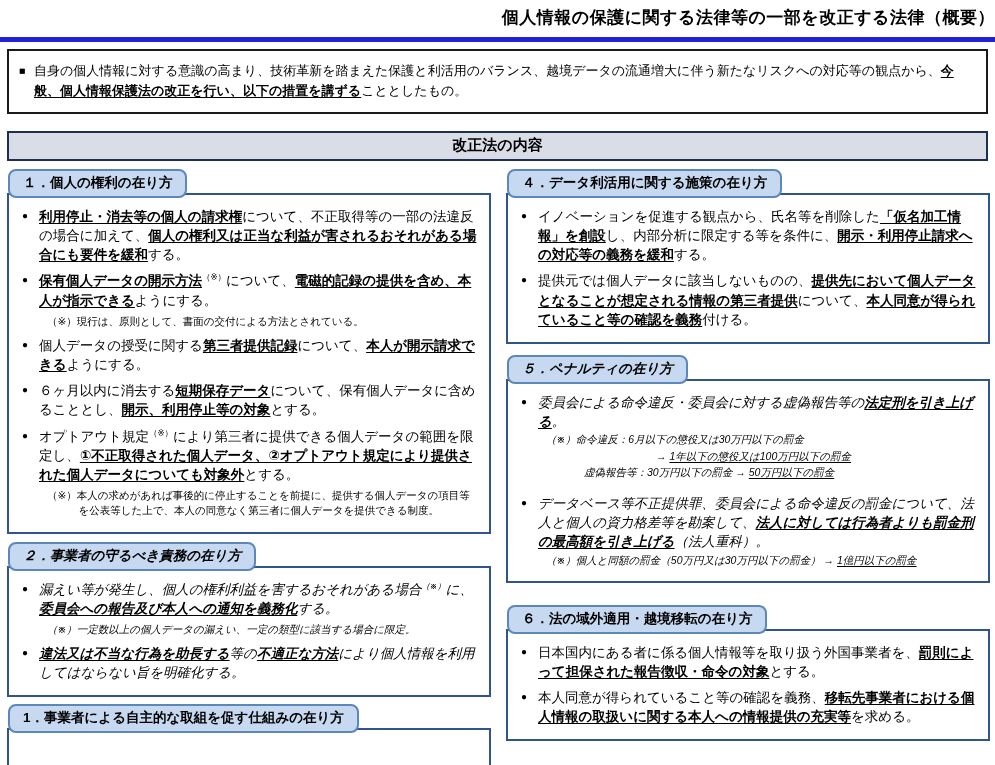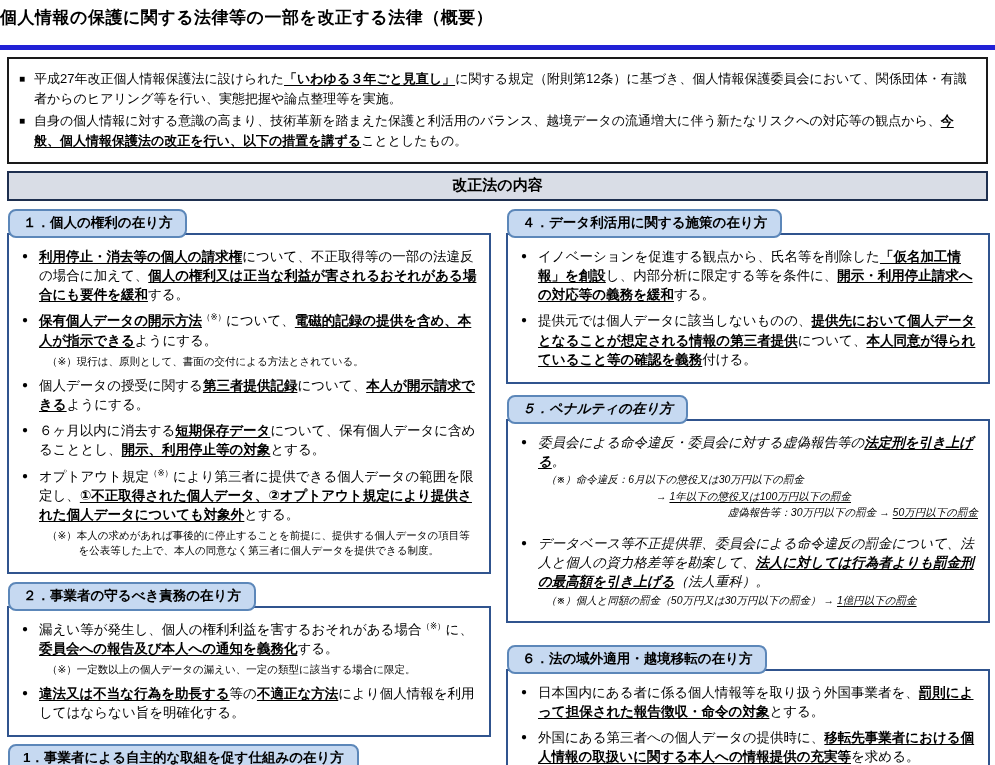--- a/index.html
+++ b/index.html
@@ -1,40 +1,40 @@
 <!DOCTYPE html>
 <html lang="ja" style="--accent-rule: #2121d6; --badge-fill: #c6d9f1; --badge-border: #5c87b9; --box-border: #30548e; --bar-fill: #d9dde6; --bar-border: #1e2f4f;"><head>
 <meta charset="utf-8">
 <style>
   html,body{margin:0;padding:0;background:#fff;}
   body{font-family:"Liberation Sans","DejaVu Sans",sans-serif;color:#000;}
   .page{position:relative;width:995px;height:765px;background:#fff;overflow:hidden;box-sizing:border-box;padding-top:4px;}
-  .title{text-align:left;font-size:17px;font-weight:bold;letter-spacing:.5px;margin:2px 0 16px;}
+  .title{text-align:right;font-size:17px;font-weight:bold;letter-spacing:.5px;margin:2px 0 8px;}
   .rule{height:5px;background:var(--accent-rule,#2121d6);margin:0;}
   .intro-box{margin:7px 7px 0;border:2px solid #1a1a1a;padding:7px 10px 9px;font-size:13px;line-height:1.5;}
   .ibullet{position:relative;padding-left:15px;margin:3px 0;}
   .sq{position:absolute;left:0;top:2px;font-size:10px;}
-  .content-bar{margin:7px 7px 0;border:2px solid var(--bar-border,#1e2f4f);background:var(--bar-fill,#d9dde6);text-align:center;font-weight:bold;font-size:15px;padding:3px 0 4px;}
+  .content-bar{margin:17px 7px 0;border:2px solid var(--bar-border,#1e2f4f);background:var(--bar-fill,#d9dde6);text-align:center;font-weight:bold;font-size:15px;padding:3px 0 4px;}
   .cols{display:flex;gap:15px;margin:8px 7px 0;align-items:flex-start;}
   .col{width:484px;flex:0 0 484px;}
   .section{margin-top:0;}
   .badge{display:inline-block;position:relative;z-index:2;background:var(--badge-fill,#c6d9f1);border:2px solid var(--badge-border,#5c87b9);border-radius:8px;padding:3px 13px 4px;font-weight:bold;font-size:13.5px;margin-left:1px;margin-bottom:-5px;}
   .sbox{position:relative;z-index:1;border:2px solid var(--box-border,#30548e);background:#fff;padding:5px 8px 6px 4px;box-sizing:border-box;}
   .bullet{position:relative;padding-left:24px;margin:7px 2px;}
   .marker{position:absolute;left:7px;top:3px;font-size:10px;}
   .btext{font-size:13.5px;line-height:1.42;}
   .b{font-weight:bold;}
   .u{text-decoration:underline;text-underline-offset:2px;}
   sup.sup{font-size:8.5px;vertical-align:super;line-height:0;}
   .note{font-size:10.5px;line-height:1.45;margin:4px 0 2px 8px;padding-left:3em;text-indent:-3em;}
   .nline{font-size:10.5px;line-height:1.55;}
   .n0{margin-left:8px;}
-  .n1{margin-left:46px;text-align:right;}
+  .n1{margin-left:46px;}
   .n2{margin-left:118px;}
-  .mt-s2{margin-top:8px;}
+  .mt-s2{margin-top:8px;font-style:italic;}
   .mt-s3{margin-top:7px;}
   .mt-s5{margin-top:11px;font-style:italic;}
   .mt-s6{margin-top:22px;}
   .box-s1{min-height:302px;}
   .box-s2{min-height:118px;}
   .box-s3{min-height:64px;}
   .box-s4{min-height:128px;}
   .box-s5{min-height:175px;}
   .box-s6{min-height:88px;}
 </style>
@@ -42,21 +42,20 @@
 <body>
 
 <div class="page">
 
   <div class="title">個人情報の保護に関する法律等の一部を改正する法律（概要）</div>
   <div class="rule"></div>
 
   <div class="intro-box">
     <div class="ibullet">
       <span class="sq">■</span>
-      <span class="itext"><span class="">平成27年改正個人情報保護法に設けられた</span><span class="b u">「いわゆる３年ごと見直し」</span><span class="">に関する規定（附則第12条）に基づき、個人情報保護委員会において、関係団体・有識者からのヒアリング等を行い、実態把握や論点整理等を実施。</span></span>
     </div>
     <div class="ibullet">
       <span class="sq">■</span>
       <span class="itext"><span class="">自身の個人情報に対する意識の高まり、技術革新を踏まえた保護と利活用のバランス、越境データの流通増大に伴う新たなリスクへの対応等の観点から、</span><span class="b u">今般、個人情報保護法の改正を行い、以下の措置を講ずる</span><span class="">こととしたもの。</span></span>
     </div>
   </div>
 
   <div class="content-bar">
     <span>改正法の内容</span>
   </div>
@@ -165,20 +164,20 @@
         <div class="badge">
           <span>６．法の域外適用・越境移転の在り方</span>
         </div>
         <div class="sbox box-s6">
           <div class="bullet">
             <span class="marker">●</span>
             <div class="btext"><span class="">日本国内にある者に係る個人情報等を取り扱う外国事業者を、</span><span class="b u">罰則によって担保された報告徴収・命令の対象</span><span class="">とする。</span></div>
           </div>
           <div class="bullet">
             <span class="marker">●</span>
-            <div class="btext"><span class="">外国にある第三者への個人データの提供時に、</span><span class="b u">移転先事業者における個人情報の取扱いに関する本人への情報提供の充実等</span><span class="">を求める。</span></div>
+            <div class="btext"><span class="">本人同意が得られていること等の確認を義務、</span><span class="b u">移転先事業者における個人情報の取扱いに関する本人への情報提供の充実等</span><span class="">を求める。</span></div>
           </div>
         </div>
       </div>
 
     </div>
   </div>
 </div>
 
 </body></html>

